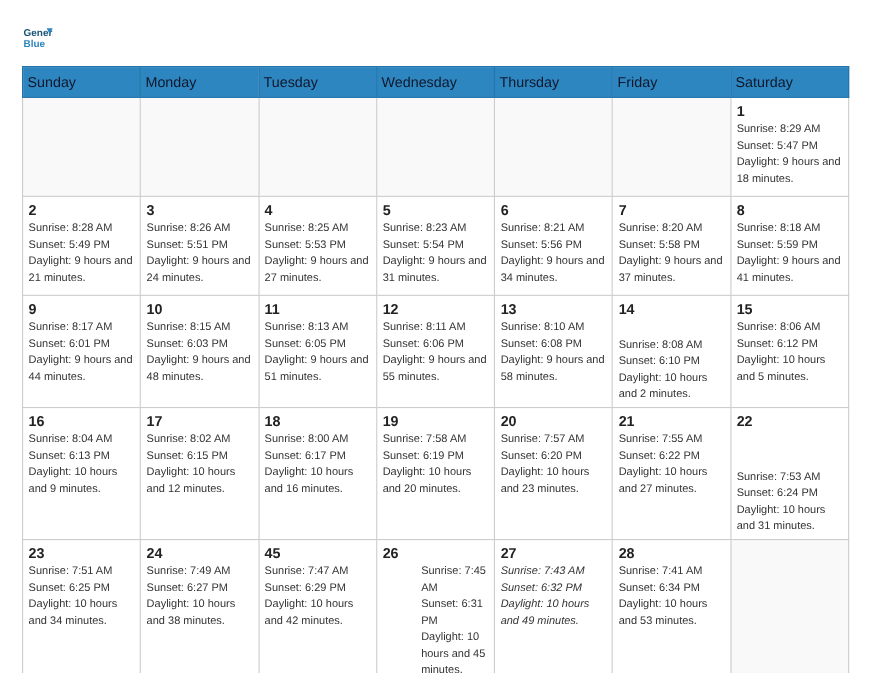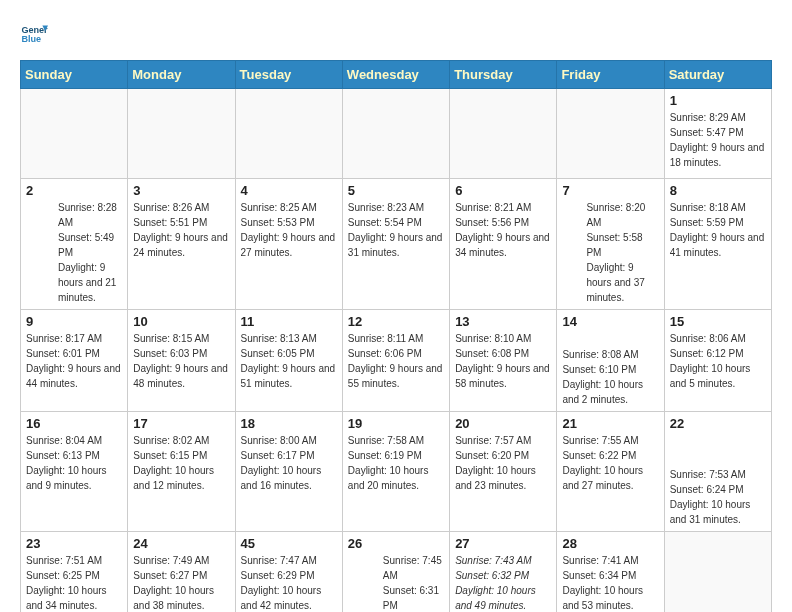--- a/index.html
+++ b/index.html
@@ -38,23 +38,23 @@
       align-items: flex-end;
       margin-bottom: 8px;
     }
     table {
       width: 100%;
       border-collapse: collapse;
       table-layout: fixed;
     }
     thead tr th {
       background-color: #2e86c1;
-      color: #fef9c3;
+      color: #0f172a;
       font-size: 13px;
-      font-weight: bold;
+      font-weight: normal;
       padding: 6px 4px;
       text-align: left;
       border: 1px solid #2574a9;
     }
     tbody tr td {
       border: 1px solid #ccc;
       vertical-align: top;
       padding: 4px 5px;
       font-size: 10.5px;
       color: #333;
@@ -121,21 +121,21 @@
         <td>
           <span class="day-num">1</span>
           <div class="day-info" style="white-space: pre-line;">Sunrise: 8:29 AM
 Sunset: 5:47 PM
 Daylight: 9 hours and 18 minutes.</div>
         </td>
       </tr>
       <tr>
         <td>
           <span class="day-num">2</span>
-          <div class="day-info" style="white-space: pre-line; margin-left: 32px;">Sunrise: 8:28 AM
+          <div class="day-info" style="white-space: pre-line;">Sunrise: 8:28 AM
 Sunset: 5:49 PM
 Daylight: 9 hours and 21 minutes.</div>
         </td>
         <td>
           <span class="day-num">3</span>
           <div class="day-info" style="white-space: pre-line;">Sunrise: 8:26 AM
 Sunset: 5:51 PM
 Daylight: 9 hours and 24 minutes.</div>
         </td>
         <td>
@@ -151,21 +151,21 @@
 Daylight: 9 hours and 31 minutes.</div>
         </td>
         <td>
           <span class="day-num">6</span>
           <div class="day-info" style="white-space: pre-line;">Sunrise: 8:21 AM
 Sunset: 5:56 PM
 Daylight: 9 hours and 34 minutes.</div>
         </td>
         <td>
           <span class="day-num">7</span>
-          <div class="day-info" style="white-space: pre-line; margin-left: 24px;">Sunrise: 8:20 AM
+          <div class="day-info" style="white-space: pre-line;">Sunrise: 8:20 AM
 Sunset: 5:58 PM
 Daylight: 9 hours and 37 minutes.</div>
         </td>
         <td>
           <span class="day-num">8</span>
           <div class="day-info" style="white-space: pre-line;">Sunrise: 8:18 AM
 Sunset: 5:59 PM
 Daylight: 9 hours and 41 minutes.</div>
         </td>
       </tr>

